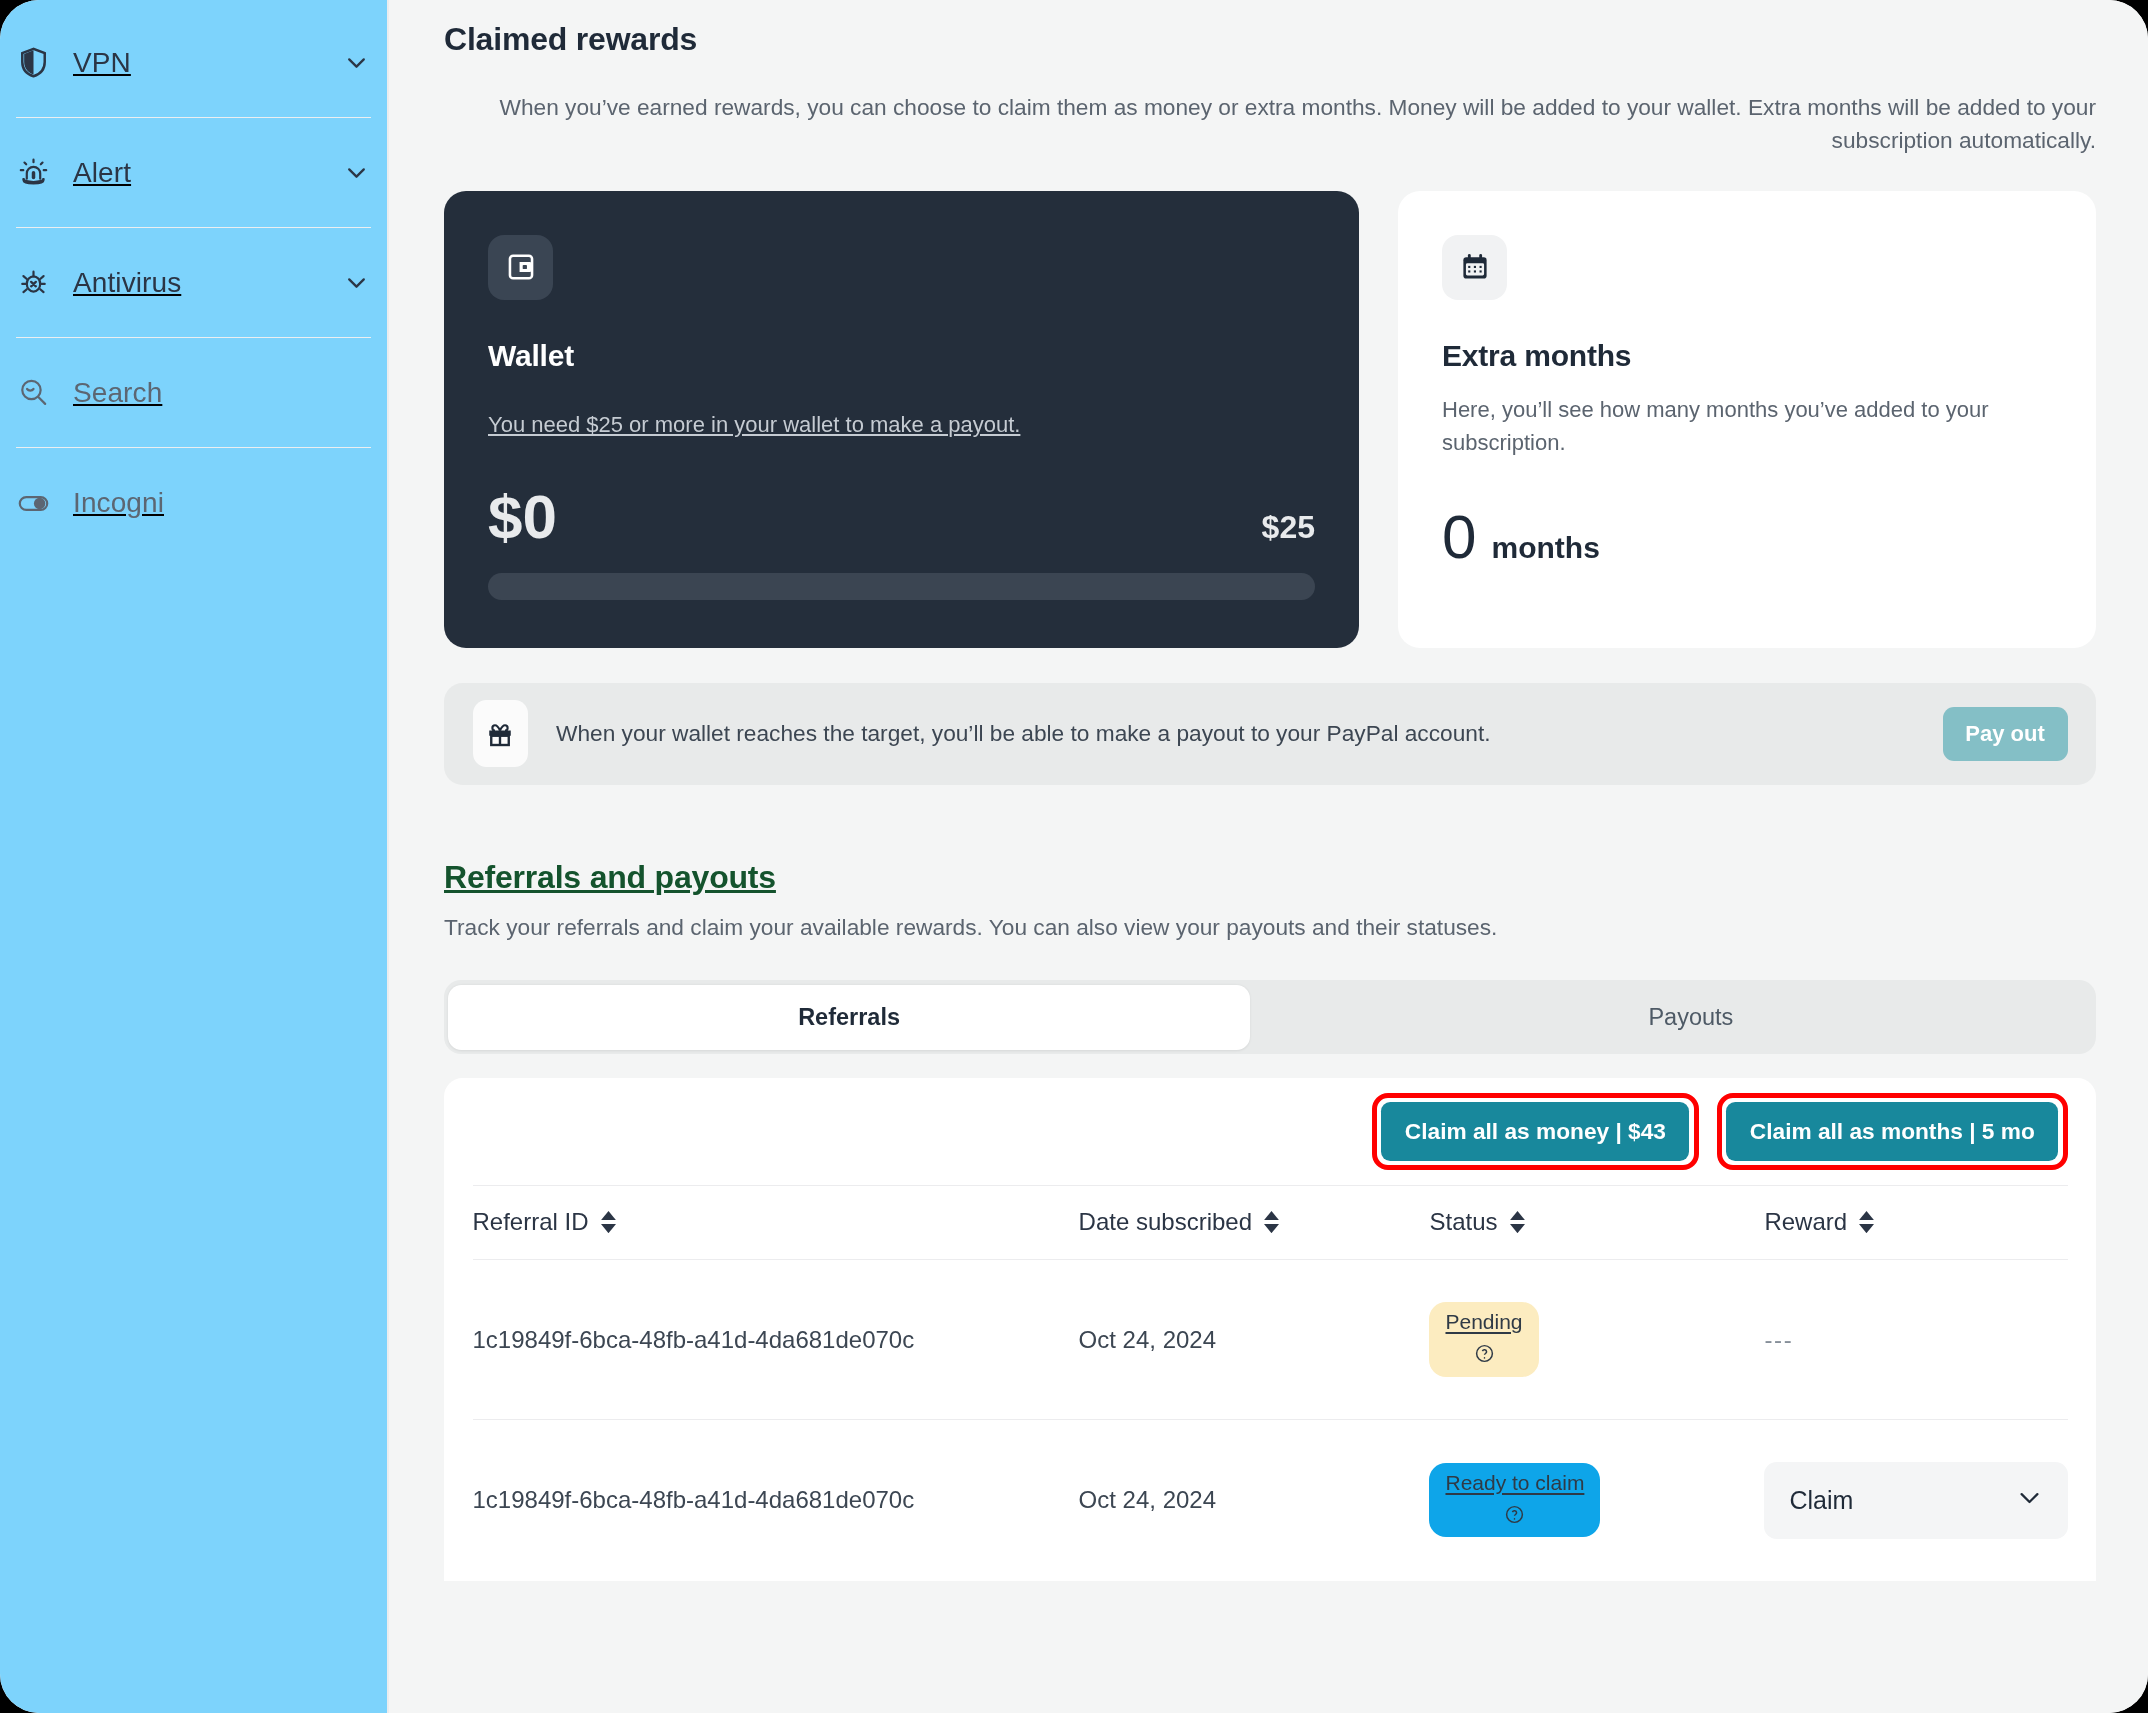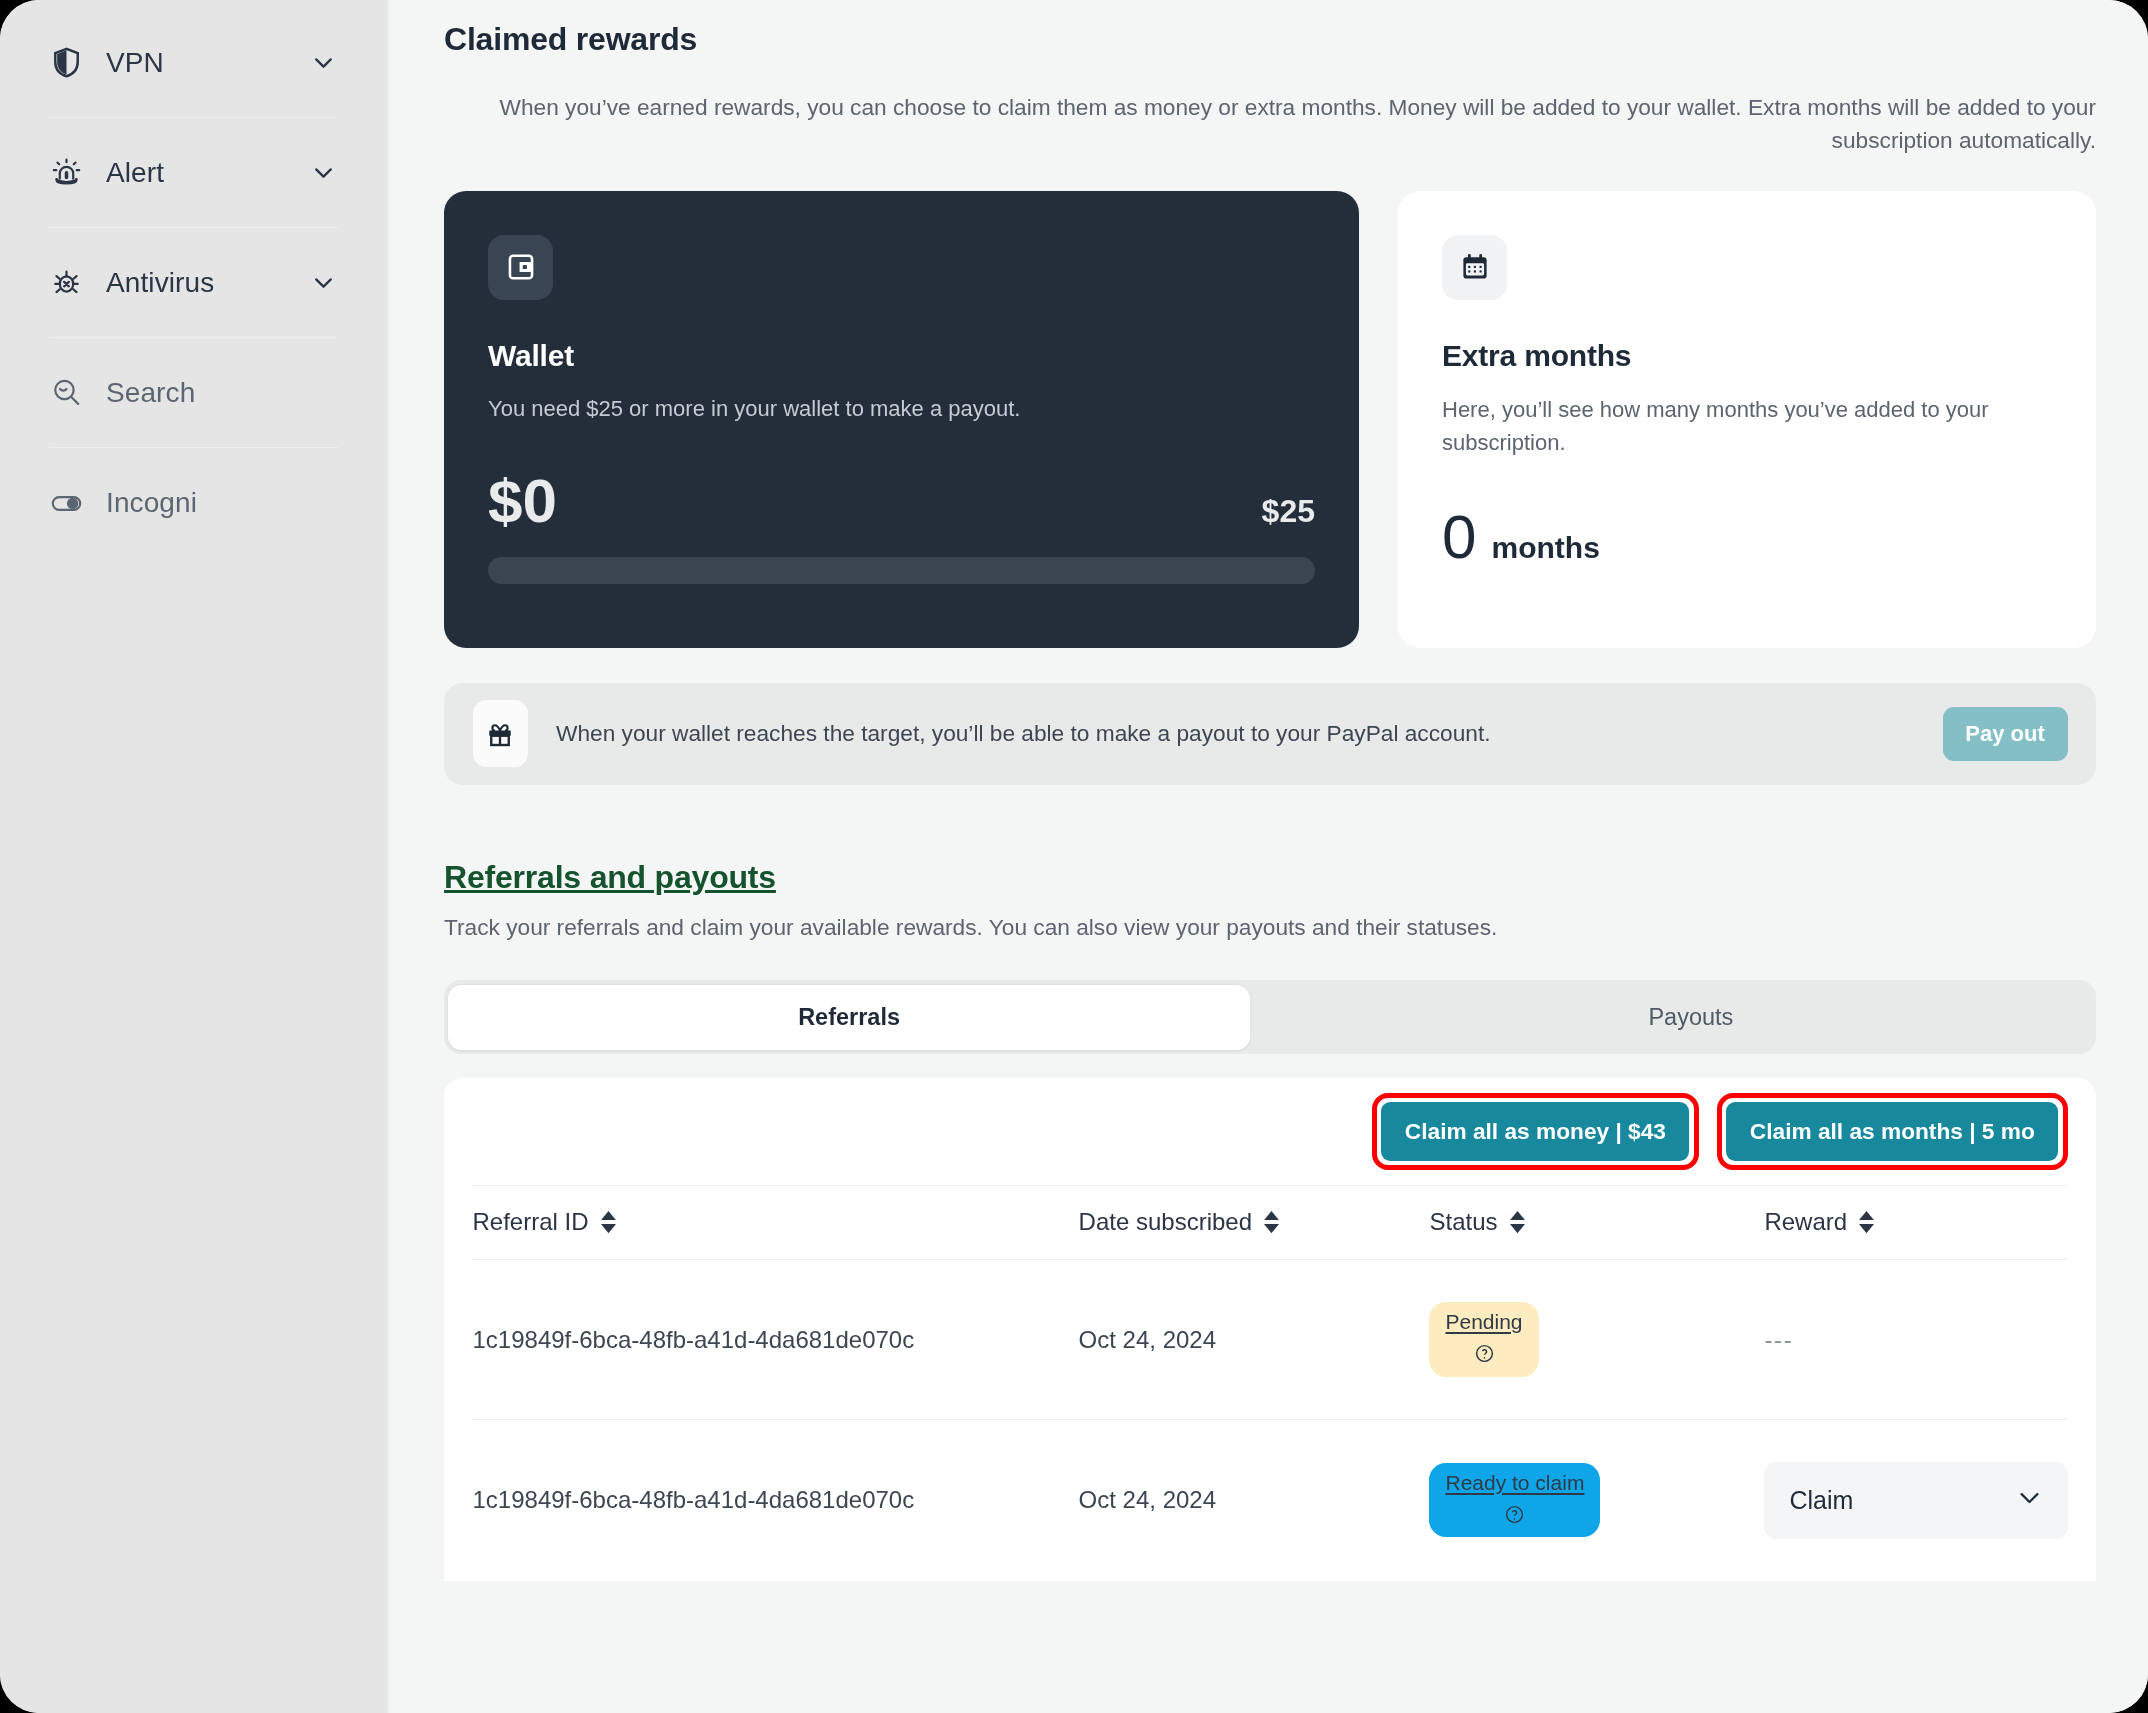--- a/index.html
+++ b/index.html
@@ -15,24 +15,25 @@
     background: #ffffff;
     border-radius: 39px;
     overflow: hidden;
     display: flex;
   }
 
   
   .sidebar {
     width: 389px;
     flex: 0 0 389px;
-    background: #e5e5e5;
+    background: #7dd3fc;
     border-right: 2.5px solid #ebecee;
-    padding: 0 49px;
+    padding: 0 16px;
     padding-top: 8.4px;
+    text-decoration: underline;
   }
   .nav-item {
     height: 110px;
     display: flex;
     align-items: center;
     gap: 22px;
     border-bottom: 1.7px solid #eceef0;
     cursor: pointer;
   }
   .nav-item:last-child { border-bottom: none; }
@@ -100,21 +101,21 @@
     border-radius: 16px;
     display: flex; align-items: center; justify-content: center;
   }
   .icon-tile.dark { background: #3a4553; color: #ffffff; }
   .icon-tile.light { background: #f1f2f3; color: #1f2a38; }
   .card-title-dark {
     font-size: 30px; font-weight: bold; color: #ffffff;
     margin-top: 39px; letter-spacing: -0.2px;
   }
   .card-sub-dark {
-    font-size: 22px; color: #c5cbd2; margin-top: 20px; line-height: 1.45;
+    font-size: 22px; color: #c5cbd2; margin-top: 36px; line-height: 1.45; text-decoration: underline;
   }
   .amount-row {
     display: flex; align-items: flex-end; justify-content: space-between;
     margin-top: 45px;
   }
   .amount-big { font-size: 62px; font-weight: bold; color: #e8eaec; line-height: 1; }
   .amount-target { font-size: 32px; font-weight: bold; color: #e8eaec; line-height: 1; padding-bottom: 5px; }
   .progress-track {
     margin-top: 25px;
     height: 27px;

